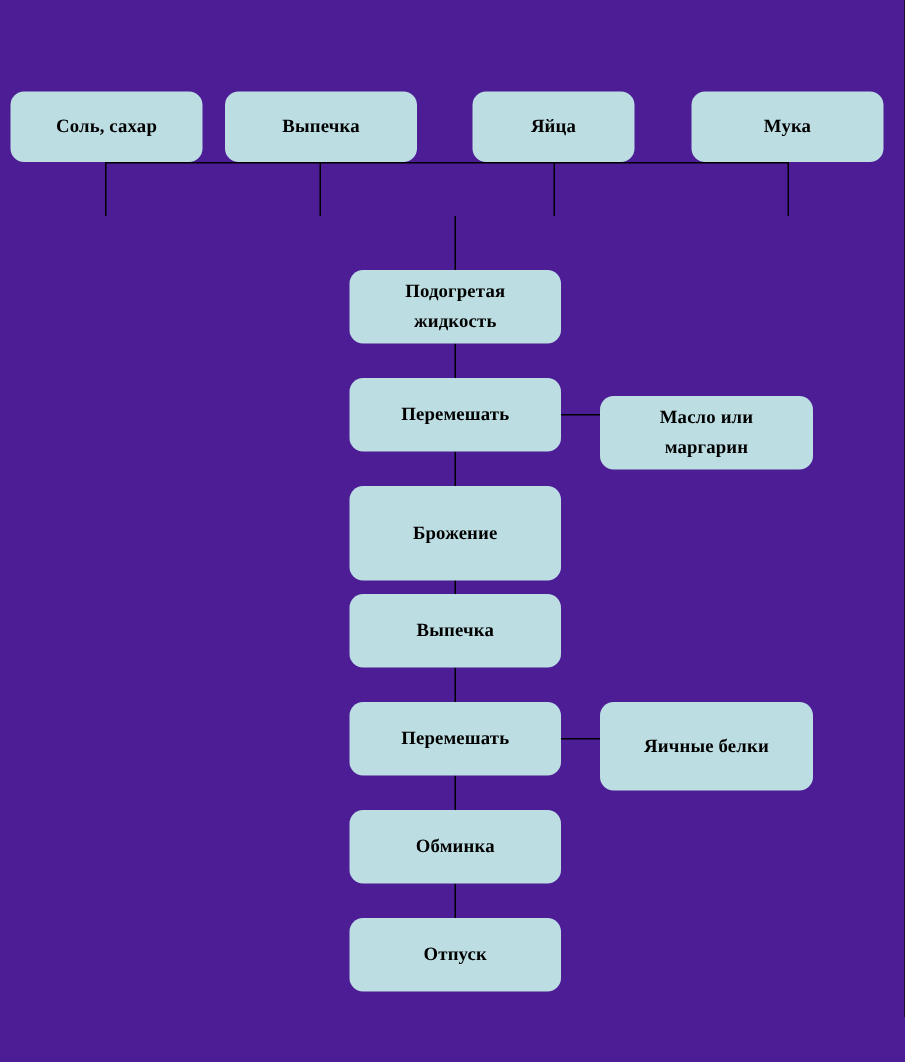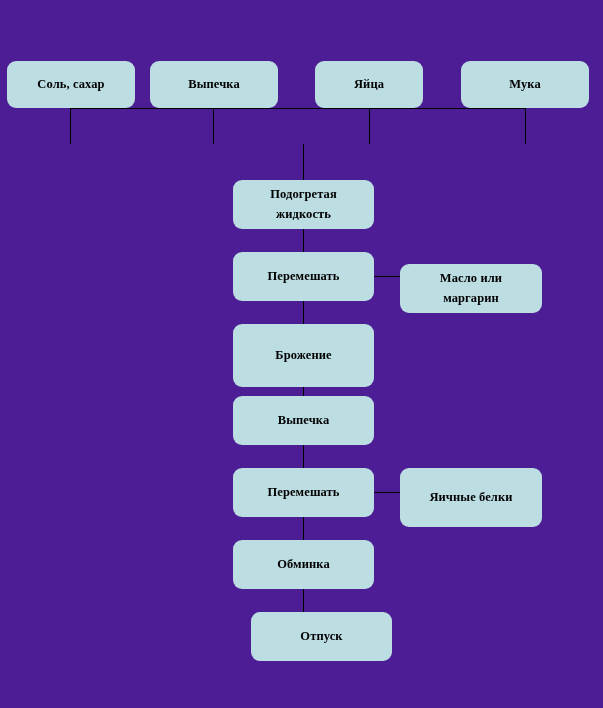--- a/index.html
+++ b/index.html
@@ -97,21 +97,21 @@
   </div>
 
   <div class="node" style="left:233px; top:468px; width:141px; height:49px;">
     <span class="label">Перемешать</span>
   </div>
 
   <div class="node" style="left:233px; top:540px; width:141px; height:49px;">
     <span class="label">Обминка</span>
   </div>
 
-  <div class="node" style="left:233px; top:612px; width:141px; height:49px;margin-left:18px;">
+  <div class="node" style="left:233px; top:612px; width:141px; height:49px;">
     <span class="label">Отпуск</span>
   </div>
 
   <div class="node" style="left:400px; top:264px; width:142px; height:49px;">
     <span class="label">Масло или
 маргарин</span>
   </div>
 
   <div class="node" style="left:400px; top:468px; width:142px; height:59px;">
     <span class="label">Яичные белки</span>

